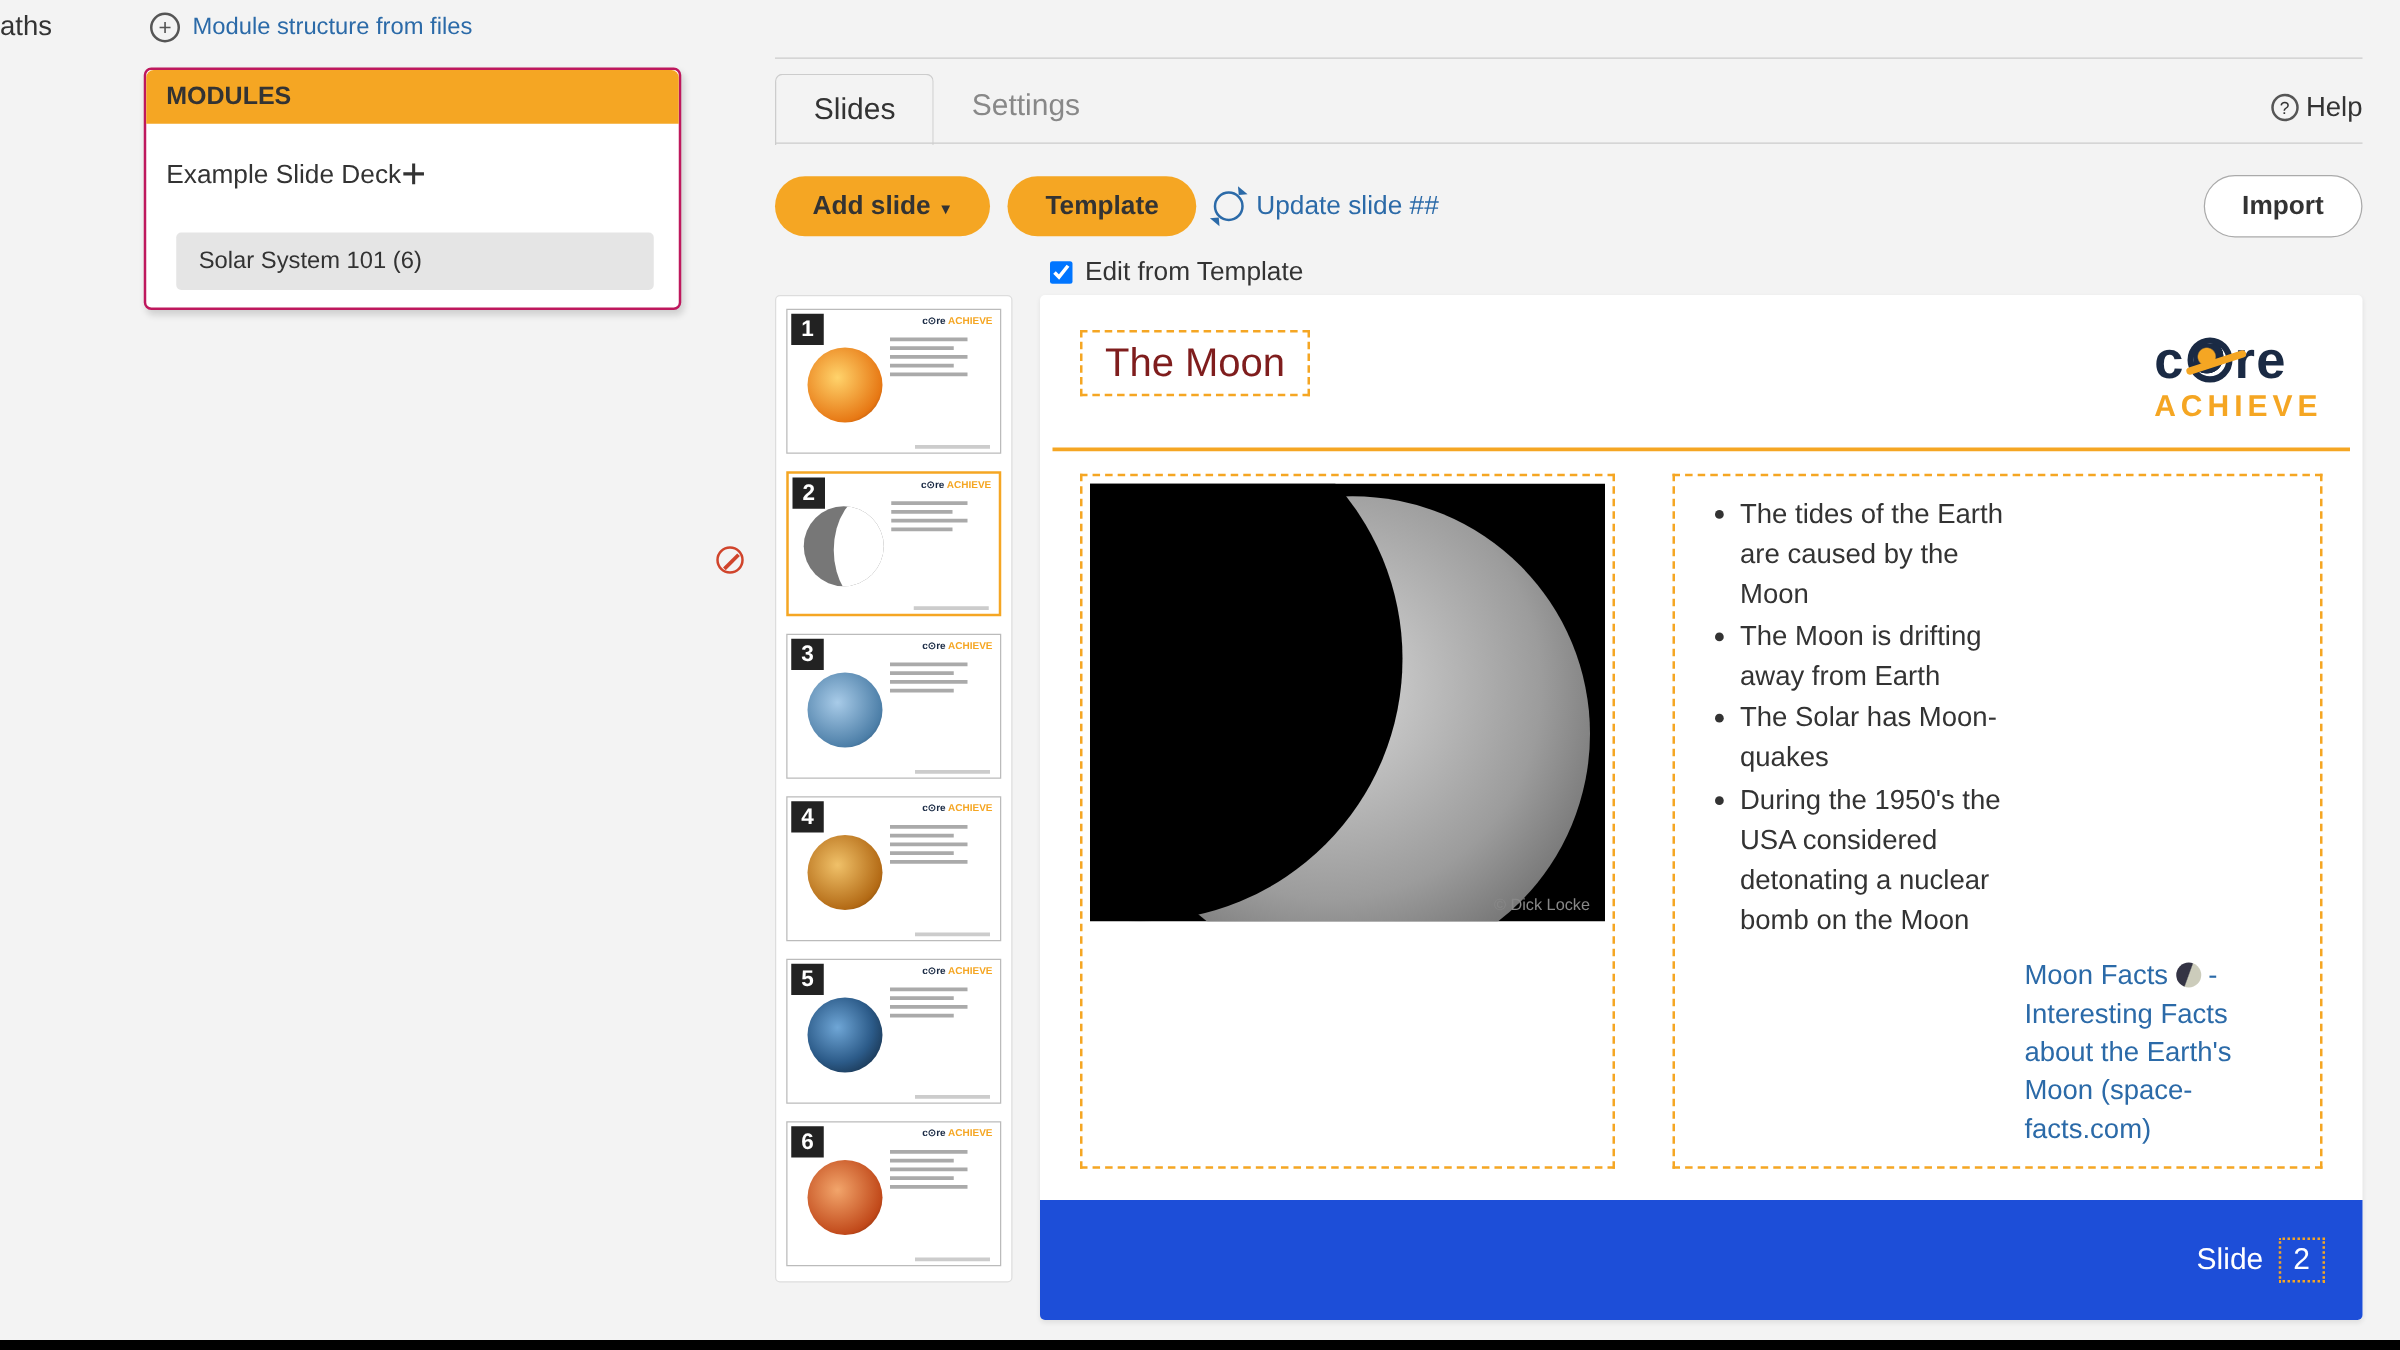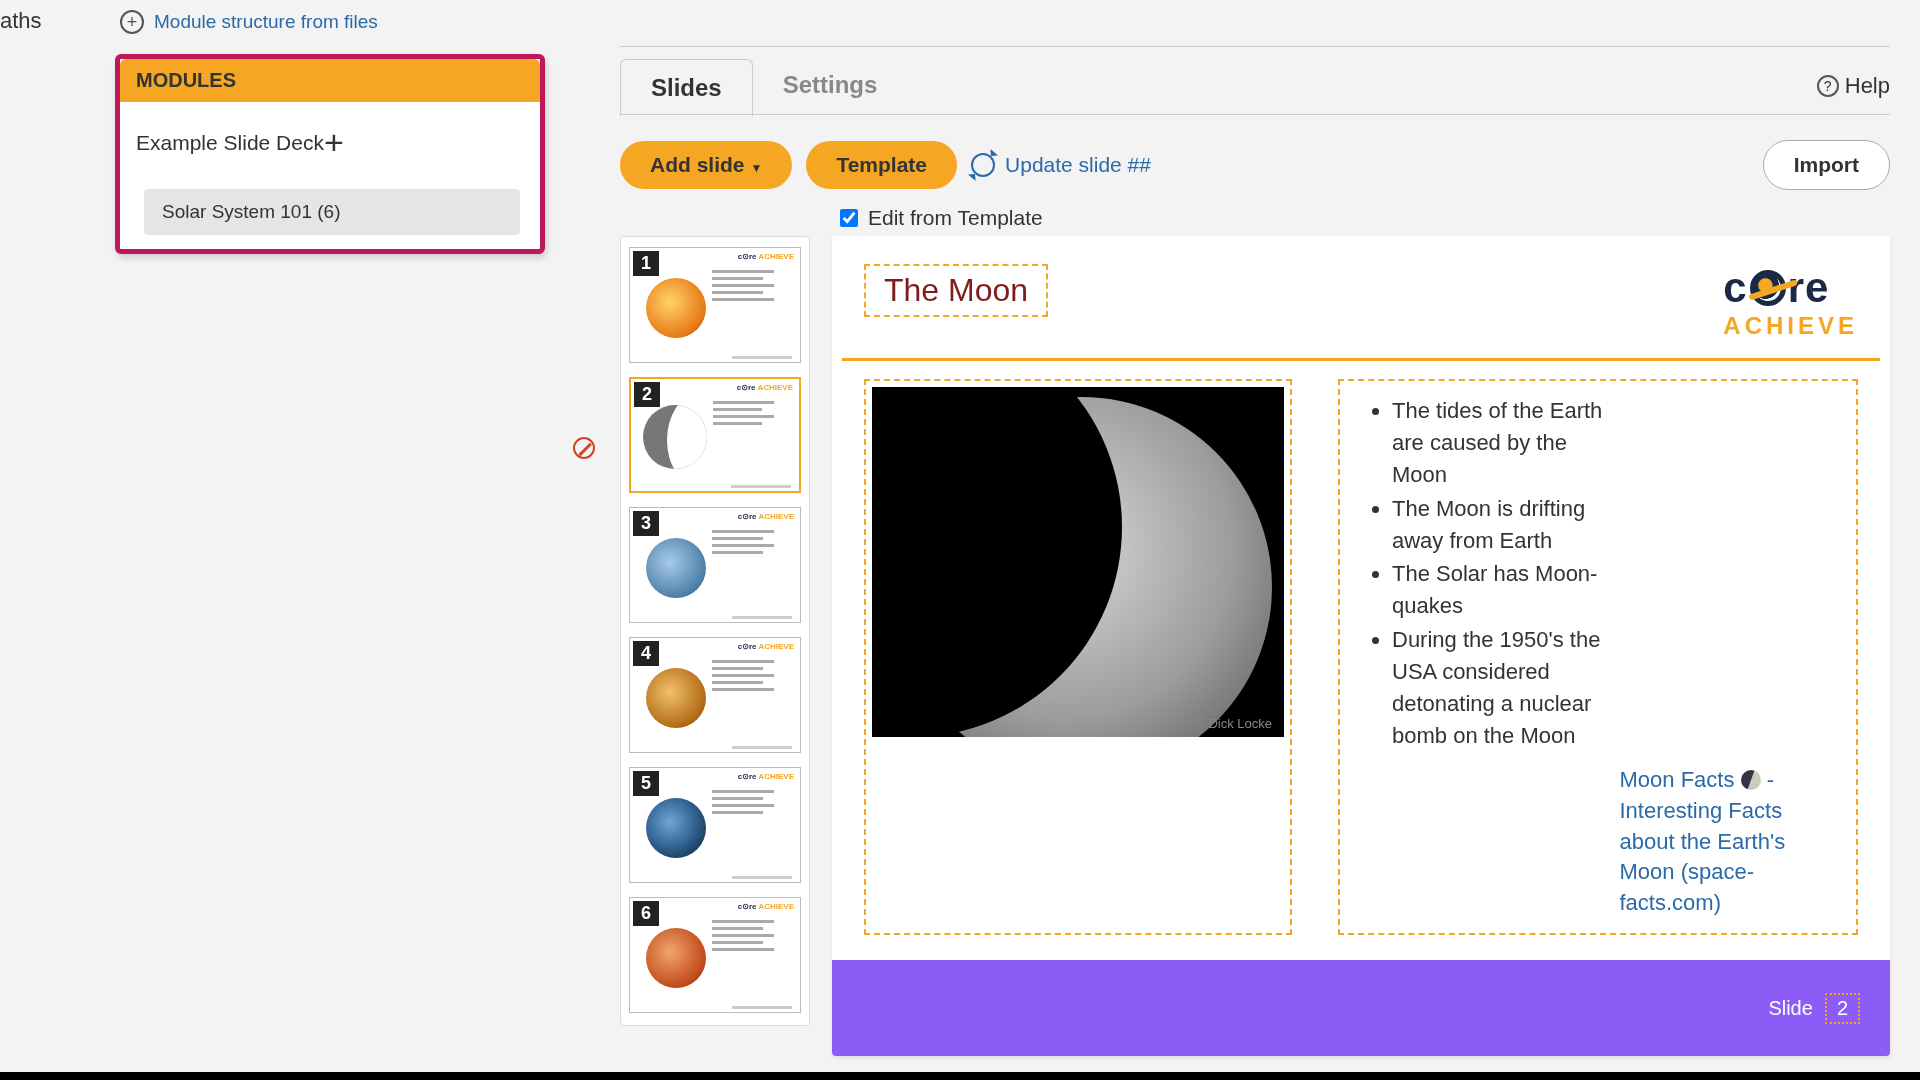--- a/index.html
+++ b/index.html
@@ -6,35 +6,35 @@
 body { font-family: "Segoe UI", Arial, sans-serif; background: #f3f3f3; color: #333; width: 1920px; height: 1080px; overflow: hidden; position: relative; }
 
 .left-fragment { position: absolute; left: 0; top: 8px; font-size: 22px; font-weight: 500; color: #333; }
 
 .page { position: absolute; left: 75px; top: 0; right: 0; bottom: 0; }
 
 .module-link { display: flex; align-items: center; gap: 10px; padding: 10px 45px; font-size: 19px; }
 .module-link .plus-icon { width: 24px; height: 24px; border: 2px solid #555; border-radius: 50%; display: flex; align-items: center; justify-content: center; font-size: 18px; color: #555; line-height: 1; }
 .module-link a { color: #2b6aa8; text-decoration: none; }
 
-.modules-panel { background: #fff; border: 5px solid #be185d; border-radius: 6px; width: 430px; margin: 10px 0 0 40px; box-shadow: 2px 4px 6px rgba(0,0,0,0.15); }
+.modules-panel { background: #fff; border: 2px solid #be185d; border-radius: 6px; width: 430px; margin: 10px 0 0 40px; box-shadow: 2px 4px 6px rgba(0,0,0,0.15); }
 .modules-header { background: #f5a623; color: #333; font-weight: 700; padding: 10px 16px; font-size: 20px; border-radius: 6px 6px 0 0; }
 .module-item { display: flex; align-items: center; padding: 21px 16px; font-size: 21px; font-weight: 500; }
 .module-item .plus { font-size: 34px; font-weight: 300; cursor: pointer; user-select: none; }
 .submodule { background: #e5e5e5; border-radius: 4px; margin: 6px 20px 14px 24px; padding: 12px 18px; font-size: 19px; cursor: pointer; }
 
 .no-drop { position: absolute; left: 498px; top: 437px; width: 22px; height: 22px; border: 2.5px solid #d0442b; border-radius: 50%; }
 .no-drop::after { content: ""; position: absolute; left: 2px; top: 9px; width: 16px; height: 2.5px; background: #d0442b; transform: rotate(-45deg); }
 
 .main-area { position: absolute; left: 545px; top: 0; right: 30px; bottom: 0; }
 .divider { height: 1px; background: #ccc; margin: 46px 0 0 0; }
 
 .tabs-row { display: flex; align-items: center; justify-content: space-between; margin-top: 10px; }
 .tabs { display: flex; align-items: flex-end; }
-.tab { padding: 14px 30px; font-size: 24px; color: #888; border-bottom: 2px solid transparent; cursor: pointer; font-weight: bold; }
+.tab { padding: 14px 30px; font-size: 24px; color: #888; border-bottom: 2px solid transparent; cursor: pointer; }
 .tab.active { color: #333; border: 1px solid #ccc; border-bottom: none; border-radius: 6px 6px 0 0; background: #f3f3f3; position: relative; top: 1px; }
 .tabs-border { height: 1px; background: #ccc; position: relative; top: -1px; }
 
 .help { display: flex; align-items: center; gap: 6px; font-size: 22px; color: #333; cursor: pointer; }
 .help .q-icon { width: 22px; height: 22px; border: 2px solid #555; border-radius: 50%; display: flex; align-items: center; justify-content: center; font-size: 14px; }
 
 .toolbar { display: flex; align-items: center; gap: 14px; margin-top: 24px; }
 .btn { border-radius: 26px; padding: 12px 30px; font-size: 21px; font-weight: 600; cursor: pointer; border: none; }
 .btn-orange { background: #f5a623; color: #333; }
 .btn-orange .caret { font-size: 12px; margin-left: 6px; }
@@ -85,21 +85,21 @@
 .moon-disc { position: absolute; width: 380px; height: 380px; border-radius: 50%; background: radial-gradient(circle at 45% 40%, #d9d9d9, #9c9c9c 55%, #666 85%); left: 20px; top: 10px; }
 .moon-shadow { position: absolute; width: 420px; height: 420px; border-radius: 50%; background: #000; left: -170px; top: -70px; }
 .moon-credit { position:absolute; bottom:6px; right:12px; color:#888; font-size:13px;}
 
 .text-box { flex: 1; height: 556px; border: 2px dashed #f5a623; padding: 14px 18px; display: flex; flex-direction: row; }
 .bullets { list-style: disc; padding-left: 34px; font-size: 22px; line-height: 1.45; }
 .bullets li { margin-bottom: 2px; }
 .source-link { margin-top: auto; color: #2b6aa8; font-size: 22px; line-height: 1.4; }
 .source-link .moon-emoji { display:inline-block; width:20px; height:20px; border-radius:50%; background: linear-gradient(110deg,#334 48%,#ccb 52%); vertical-align:-3px;}
 
-.slide-footer { position: absolute; left: 0; right: 0; bottom: 0; height: 96px; background: #8b5cf6; border-radius: 0 0 4px 4px; display: flex; align-items: center; justify-content: flex-end; padding: 0 30px; color: #fff; font-size: 20px; gap: 12px; }
+.slide-footer { position: absolute; left: 0; right: 0; bottom: 0; height: 96px; background: #1d4ed8; border-radius: 0 0 4px 4px; display: flex; align-items: center; justify-content: flex-end; padding: 0 30px; color: #fff; font-size: 24px; gap: 12px; }
 .slide-num-box { border: 2px dotted #f5a623; padding: 2px 10px; }
 
 
 .c-sun { background: radial-gradient(circle at 40% 40%, #ffd36b, #e77814 70%, #7a2a00); }
 .c-blue { background: radial-gradient(circle at 40% 40%, #a8cbe8, #4d7fa8 70%, #1b3d5c); }
 .c-venus { background: radial-gradient(circle at 40% 40%, #f0c169, #b36a15 70%, #4a2b05); }
 .c-earth { background: radial-gradient(circle at 40% 40%, #6fa6d6, #2c5b89 55%, #0c1b2b); }
 .c-mars { background: radial-gradient(circle at 40% 40%, #f2a56b, #c1491a 70%, #4a1603); }
 
 .bottom-bar { position:absolute; left:0; right:0; bottom:0; height:8px; background:#000;}

